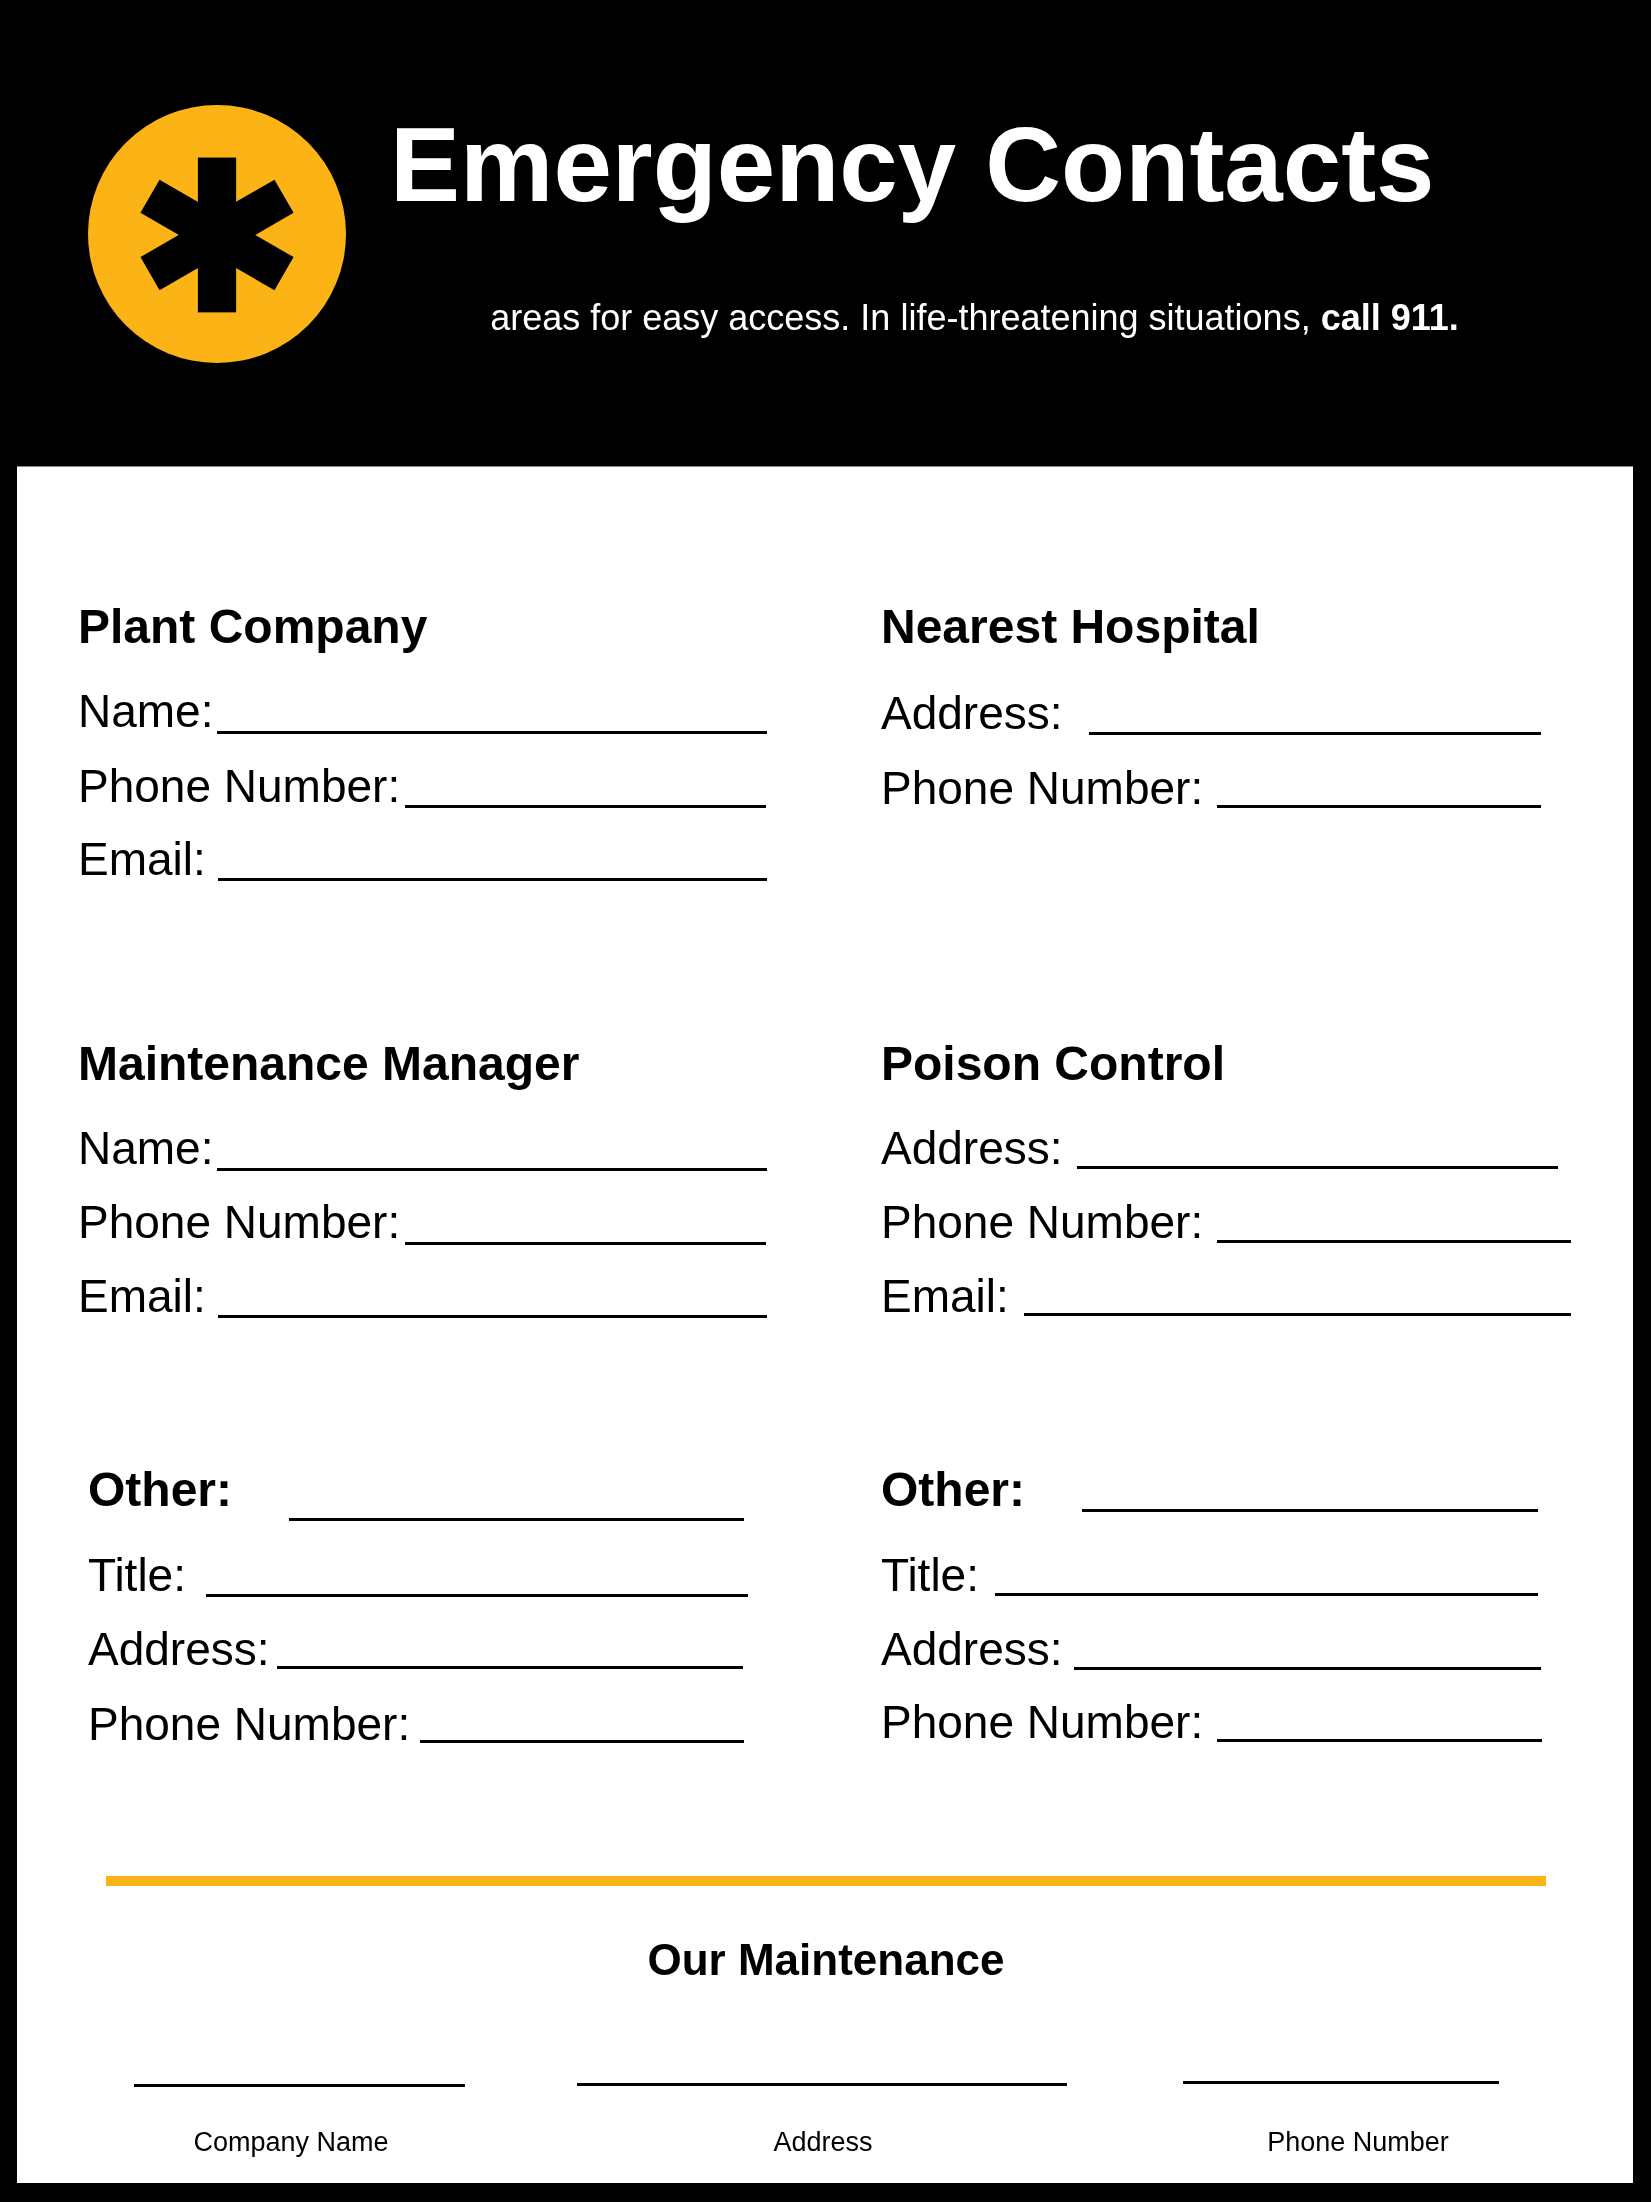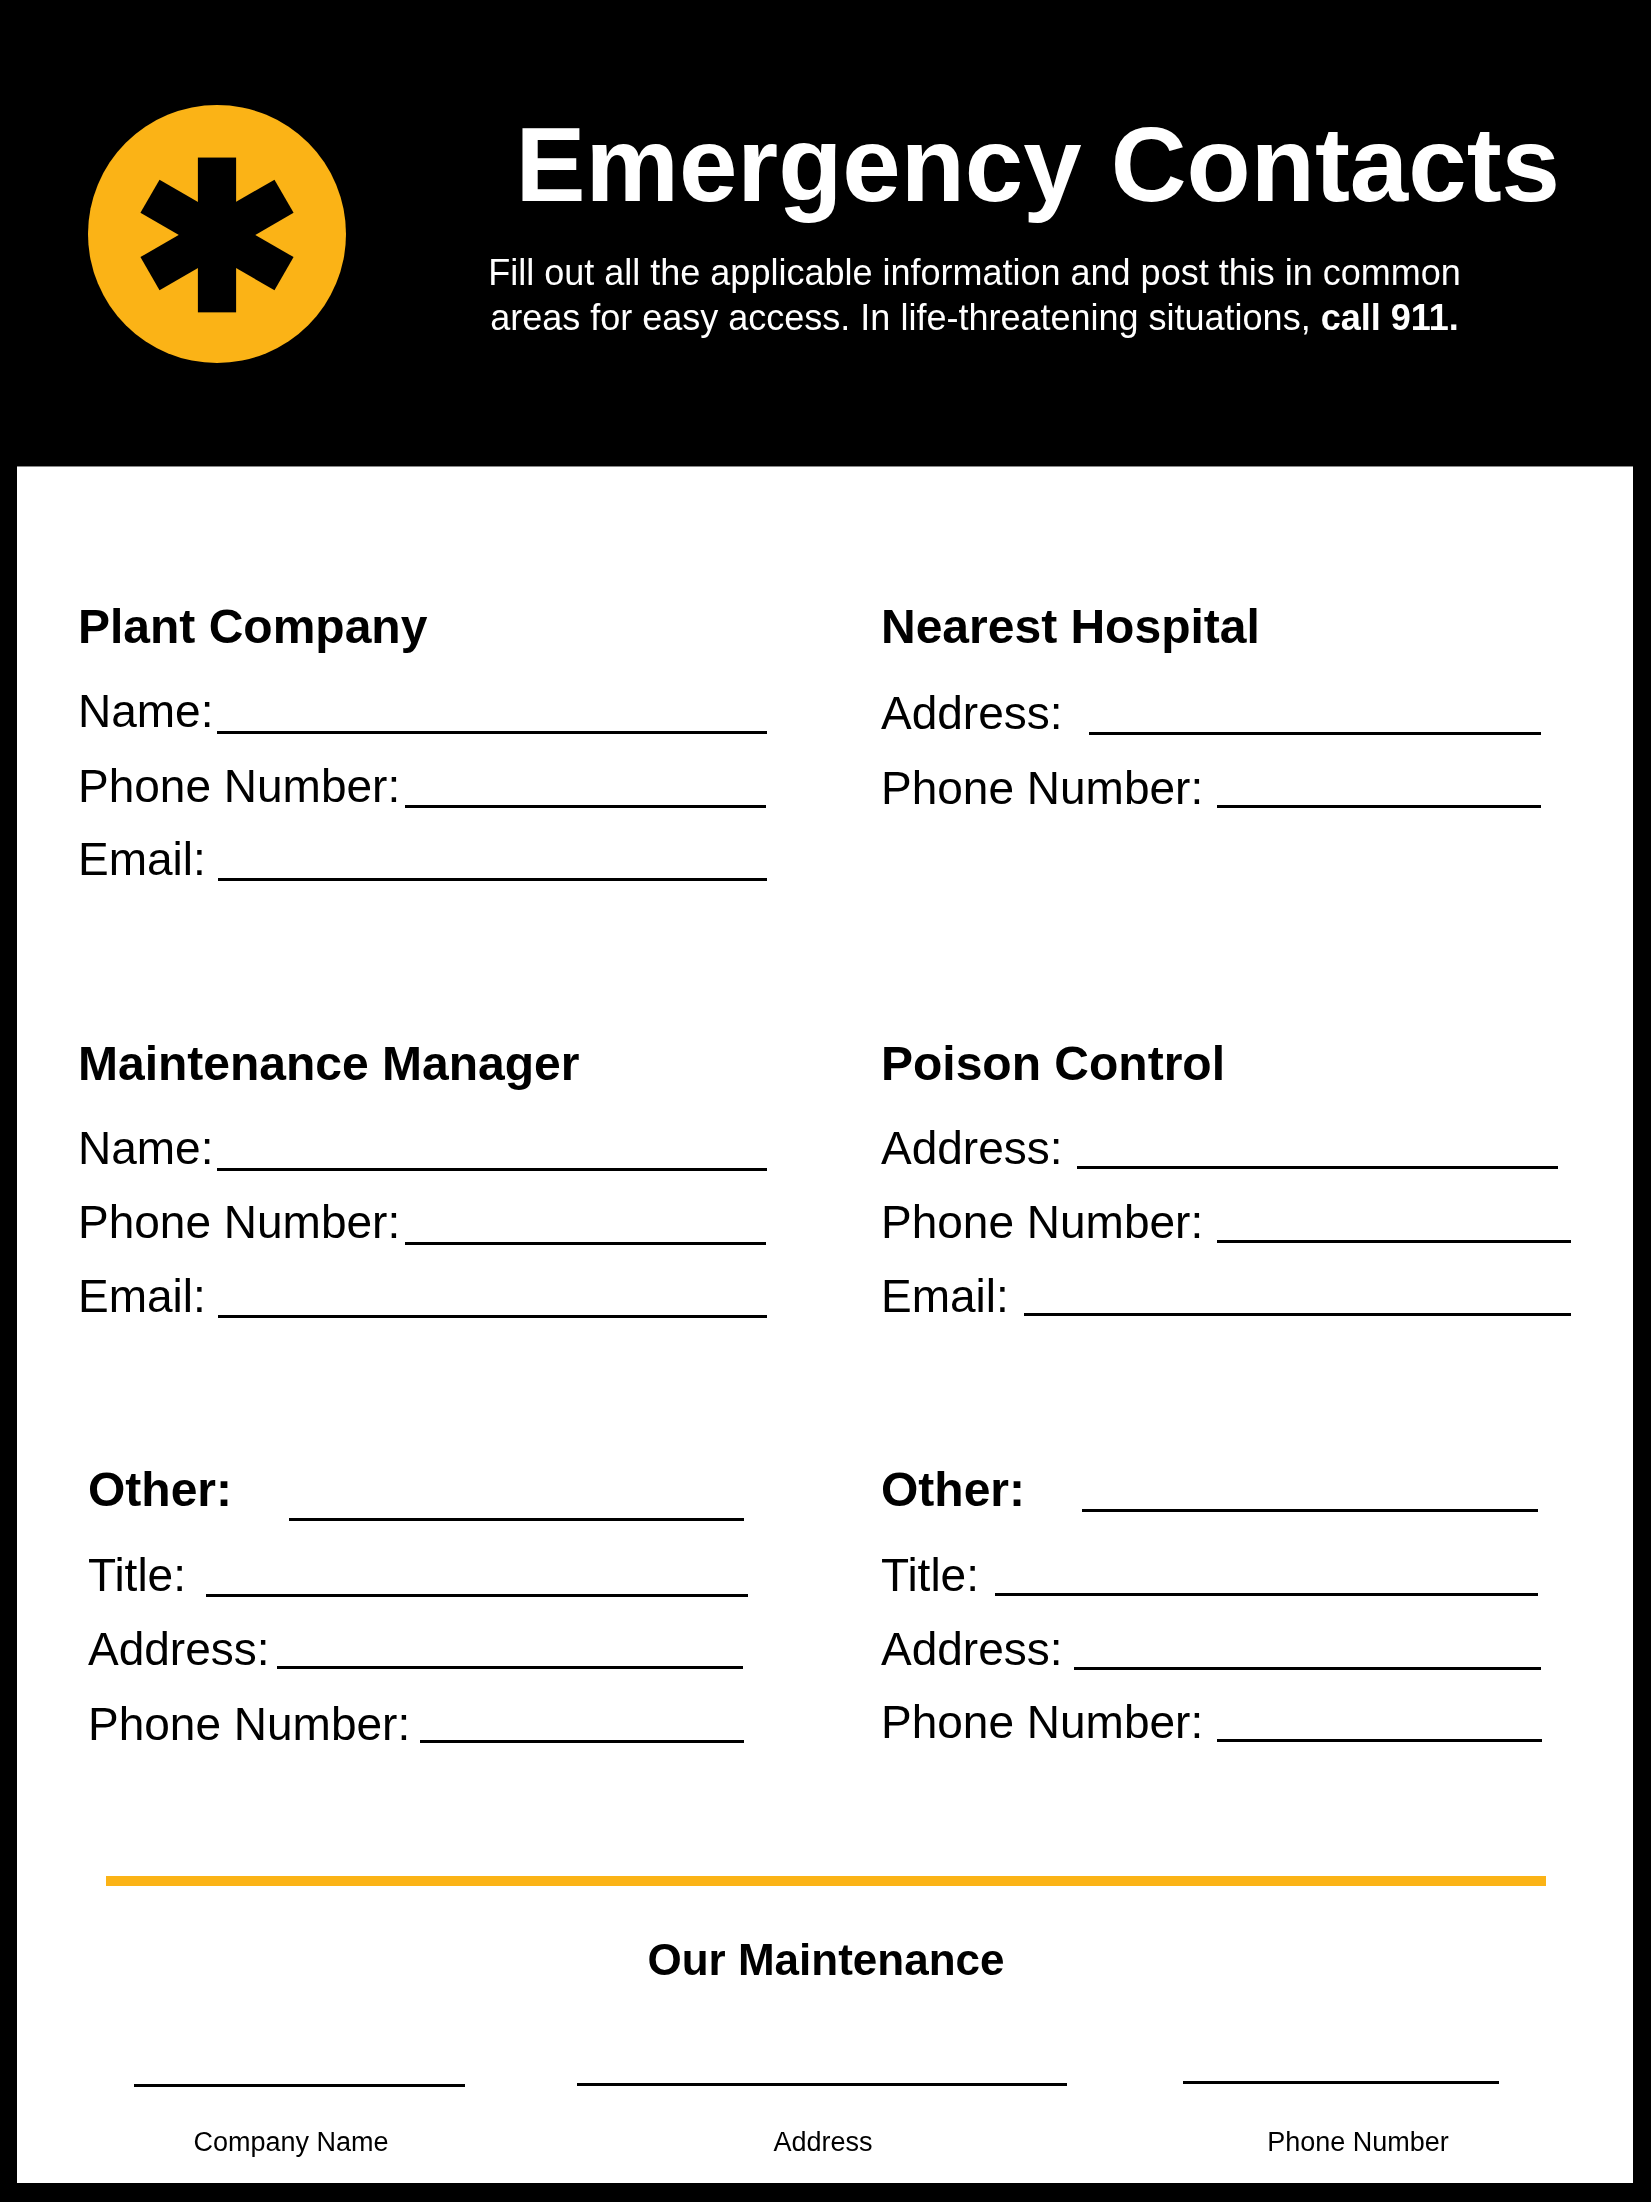--- a/index.html
+++ b/index.html
@@ -2,21 +2,21 @@
 <html><head>
 <meta charset="utf-8">
 <style>
   html, body { margin: 0; padding: 0; }
   body {
     width: 1652px; height: 2202px; background: #000000; position: relative; overflow: hidden;
     font-family: "Liberation Sans", "DejaVu Sans", sans-serif; color: #000;
   }
   .abs { position: absolute; }
   .header-title {
-    left: 390px; top: 107px; width: 1170px; text-align: right;
+    left: 390px; top: 107px; width: 1170px; text-align: left;
     color: #fff; font-weight: 700; font-size: 105px; line-height: 115px; letter-spacing: 0px;
     white-space: nowrap;
   }
   .header-sub {
     left: 382px; top: 250px; width: 1185px; text-align: center;
     color: #fff; font-size: 36px; line-height: 45px;
   }
   .header-sub b { font-weight: 700; }
   .logo { left: 88px; top: 105px; width: 258px; height: 258px; }
   .panel { left: 17px; top: 466px; width: 1616px; height: 1716px; background: #ffffff; border-top: 1px solid #888; }
@@ -33,21 +33,21 @@
   <circle cx="135" cy="135" r="135" fill="#FBB316"></circle>
   <g fill="#000">
     <rect x="115" y="55" width="40" height="162"></rect>
     <rect x="115" y="55" width="40" height="162" transform="rotate(60 135 136)"></rect>
     <rect x="115" y="55" width="40" height="162" transform="rotate(-60 135 136)"></rect>
   </g>
 </svg>
 
 <div class="abs header-title">Emergency Contacts</div>
 <div class="abs header-sub">
-  <span>Fill out all the applicable information and post this in common</span><br>
+  <br>
   <span>areas for easy access. In life-threatening situations, </span><b>call 911.</b>
 </div>
 
 <div class="abs panel"></div>
 
 <div class="abs h2" style="left:78px; top:600px;">Plant Company</div>
 <div class="abs lbl" style="left:78px; top:690px;">Name:</div>
 <div class="abs uline" style="left:217px; top:731px; width:550px;"></div>
 <div class="abs lbl" style="left:78px; top:765px;">Phone Number:</div>
 <div class="abs uline" style="left:405px; top:805px; width:361px;"></div>

